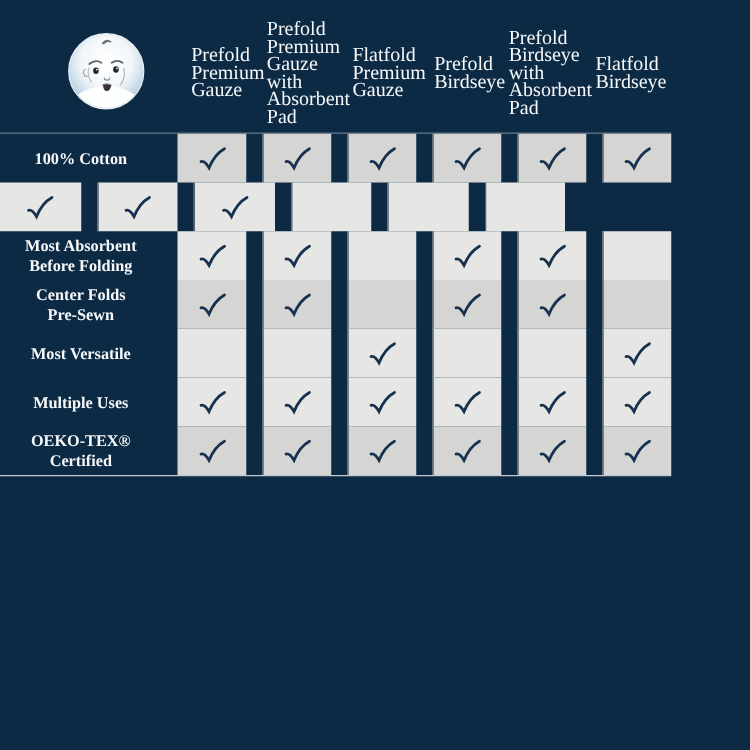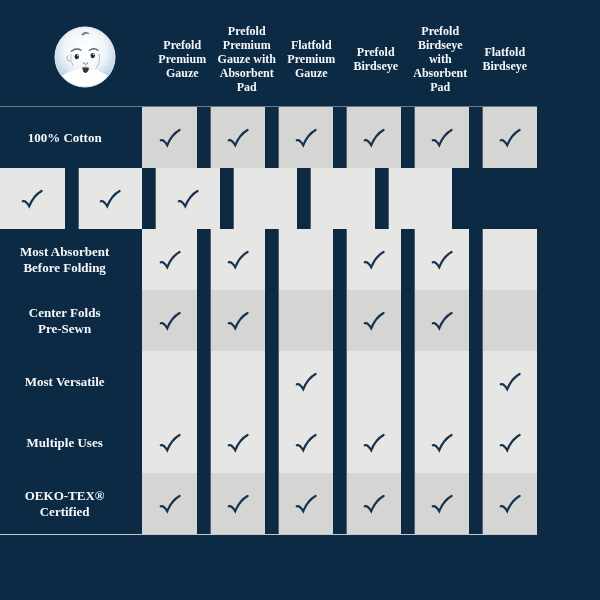--- a/index.html
+++ b/index.html
@@ -27,32 +27,32 @@
   }
 
   
   .header-row{
     position:absolute;left:150px;top:16px;width:387px;height:86px;
     display:flex;
   }
   .header-cell{
     width:64.5px;box-sizing:border-box;
     display:flex;align-items:center;justify-content:center;
-    text-align:center;color:var(--text);
-    font-weight:bold;font-size:12px;line-height:14px;
+    text-align:left;color:var(--text);
+    font-weight:normal;font-size:16px;line-height:14px;
     white-space:pre-line;padding:0 1px;
   }
 
   
   .table-body{
     position:absolute;left:0;top:106px;width:537px;
     border-top:1px solid rgba(255,255,255,.38);
     border-bottom:1.5px solid #c3c9cd;
   }
-  .row{display:flex;height:61px;gap:13px;}
+  .row{display:flex;height:39px;gap:13px;}
   .row-label{
     width:150px;box-sizing:border-box;padding:0 6px;
     display:flex;align-items:center;justify-content:center;
     text-align:center;color:var(--text);
     font-weight:bold;font-size:13px;line-height:16px;
     white-space:pre-line;
   }
   .cell{
     width:64.5px;box-sizing:border-box;
     display:flex;align-items:center;justify-content:center;

